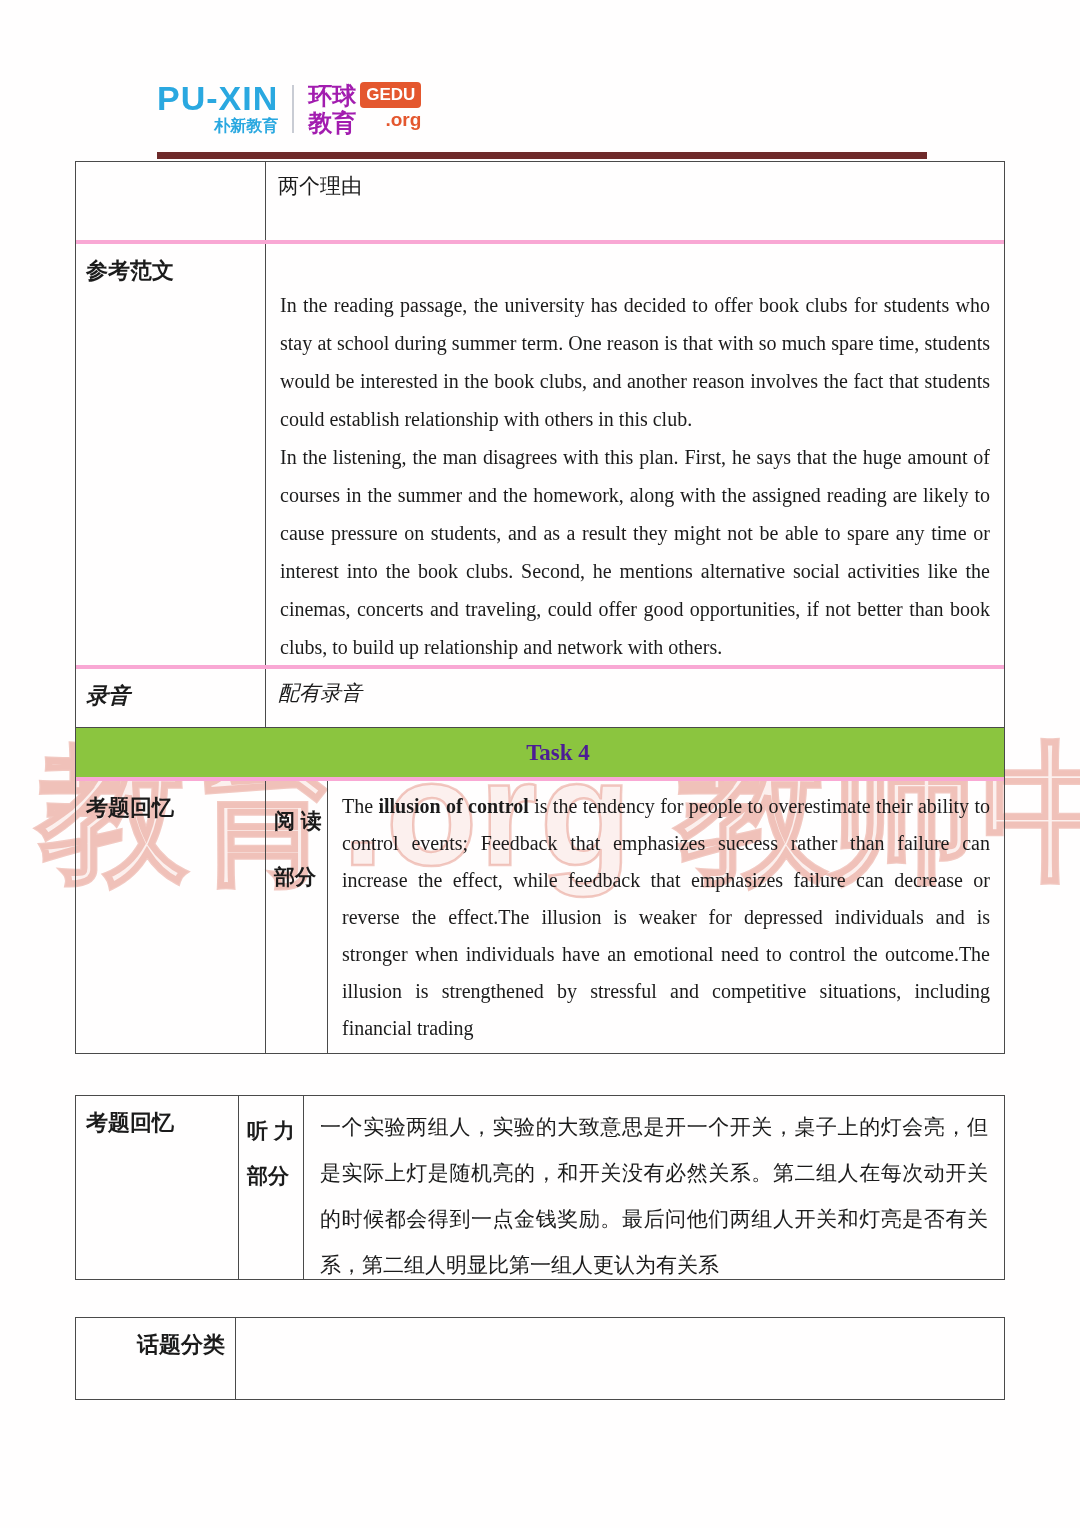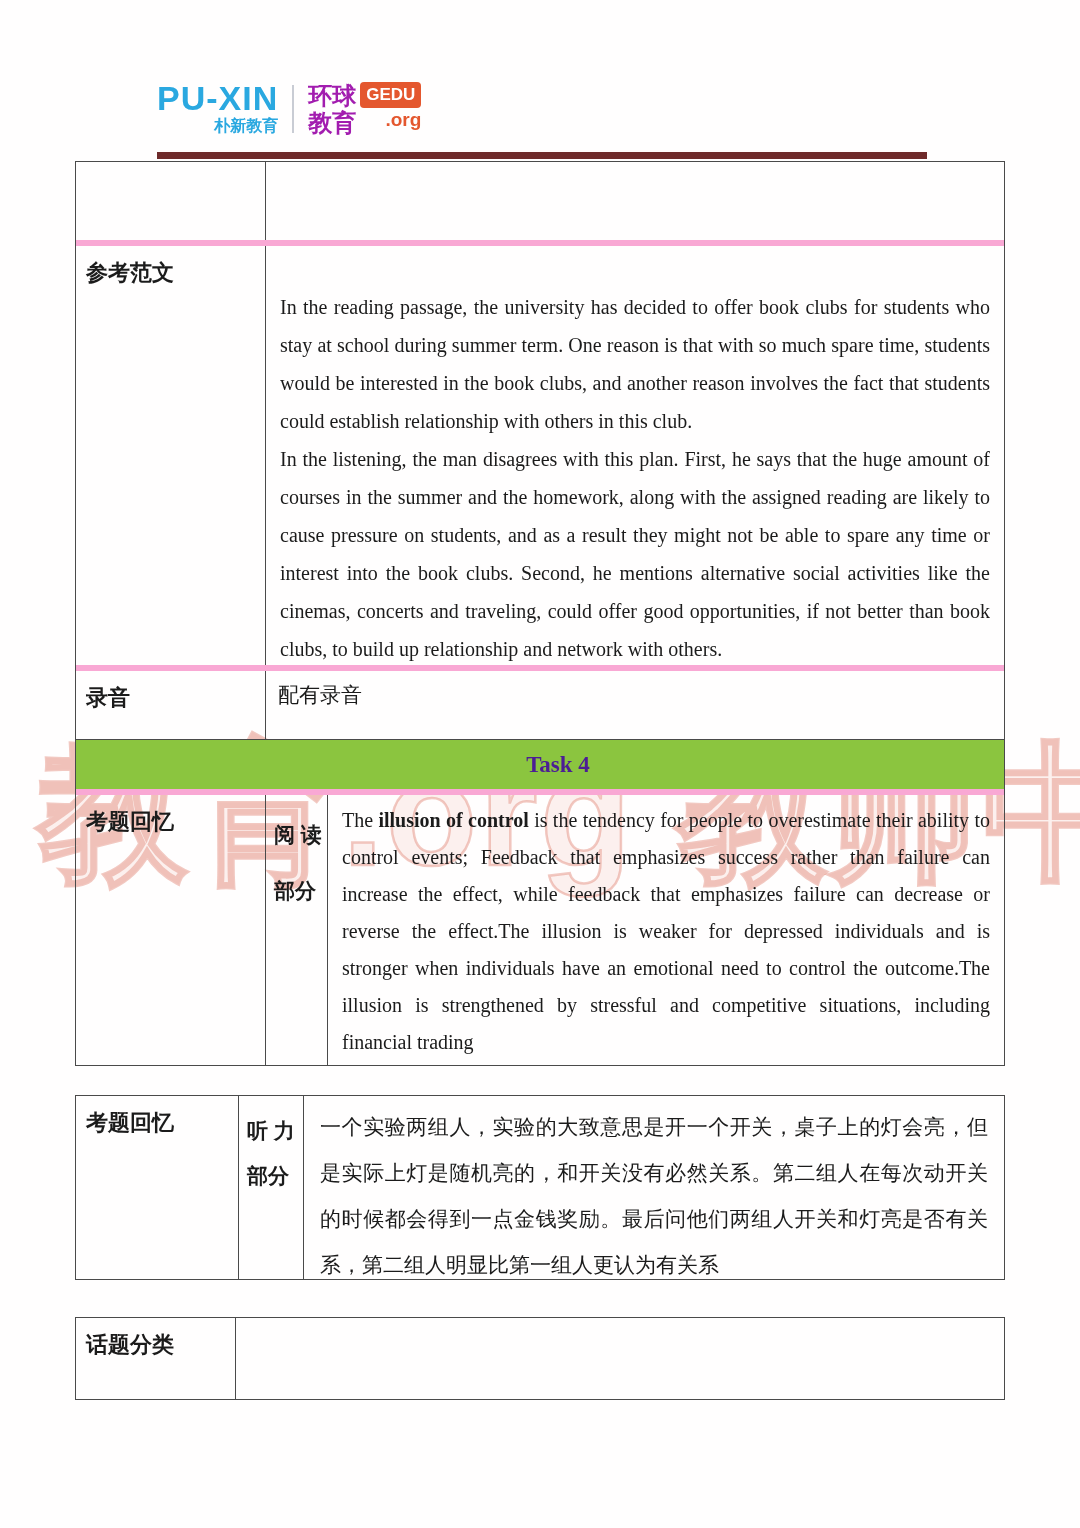--- a/index.html
+++ b/index.html
@@ -50,21 +50,21 @@
     font-family:"Liberation Sans","DejaVu Sans",sans-serif;
     font-weight:bold;font-size:19px;color:#e4572e;line-height:22px;margin-top:1px;
   }
   
   .rule{position:absolute;left:157px;top:152px;width:770px;height:7px;background:#6e2a2a;z-index:2;}
   
   .tbl{position:absolute;left:75px;width:930px;border:1px solid #4a4a4a;box-sizing:border-box;z-index:1;background:transparent;}
   .t1{top:161px;}
   .t2{top:1095px;}
   .t3{top:1317px;}
-  .row{display:flex;box-sizing:border-box;border-top:6px solid #f9a8d4;}
+  .row{display:flex;box-sizing:border-box;border-top:4px solid #f9a8d4;}
   .row:first-child{border-top:none;}
   .cell{box-sizing:border-box;}
   .cell.bordered{border-right:1px solid #4a4a4a;}
   .label-cell{
     font-family:"Liberation Sans","DejaVu Sans",sans-serif;
     font-weight:bold;font-size:22px;
     padding:12px 10px 0 10px;
   }
   .section-cell{
     font-family:"Liberation Sans","DejaVu Sans",sans-serif;
@@ -72,21 +72,21 @@
     padding:12px 4px 0 8px;white-space:nowrap;
   }
   .content-cell{font-size:21px;padding:10px 14px 0 12px;}
   
   .t1 .c-label{width:190px;}
   .t1 .c-rest{flex:1;}
   .t1 .c-section{width:62px;}
   
   .r-top{height:78px;}
   .r-essay{height:425px;}
-  .r-audio{height:74px;}
+  .r-audio{height:62px;font-style:italic;}
   .r-banner{height:50px;background:#8bc53f;border-top:1px solid #4a4a4a;}
   .banner-text{
     width:100%;text-align:center;line-height:49px;
     font-weight:bold;font-size:23px;color:#4c1d95;margin-left:36px;
   }
   .r-recall{height:276px;}
   .essay-cell{
     font-size:20px;line-height:38px;text-align:justify;
     padding:42px 14px 0 14px;
   }
@@ -100,21 +100,21 @@
   .t2 .row{height:183px;}
   .t2 .c-label{width:163px;}
   .t2 .c-section{width:65px;}
   .t2 .c-rest{flex:1;}
   .t2 .sec-line{line-height:45px;}
   .cn-text{
     font-size:21px;line-height:46px;text-align:justify;
     padding:8px 16px 0 16px;
   }
   
-  .t3 .row{height:81px;}
+  .t3 .row{height:81px;text-align:right;}
   .t3 .c-label{width:160px;}
   .t3 .c-rest{flex:1;}
 </style>
 </head>
 <body>
 
 <div class="page">
 
   <div class="watermark">教育.org 教师中心</div>
 
@@ -135,20 +135,21 @@
       </div>
     </div>
   </header>
 
   <div class="rule"></div>
 
   <section class="tbl t1">
 
     <div class="row r-top">
       <div class="cell bordered c-label label-cell"></div>
+      <div class="cell c-rest content-cell">两个理由</div>
     </div>
 
     <div class="row r-essay">
       <div class="cell bordered c-label label-cell">参考范文</div>
       <div class="cell c-rest essay-cell">
         <div>In the reading passage, the university has decided to offer book clubs for students who stay at school during summer term. One reason is that with so much spare time, students would be interested in the book clubs, and another reason involves the fact that students could establish relationship with others in this club.</div>
         <div>In the listening, the man disagrees with this plan. First, he says that the huge amount of courses in the summer and the homework, along with the assigned reading are likely to cause pressure on students, and as a result they might not be able to spare any time or interest into the book clubs. Second, he mentions alternative social activities like the cinemas, concerts and traveling, could offer good opportunities, if not better than book clubs, to build up relationship and network with others.</div>
       </div>
     </div>
 

